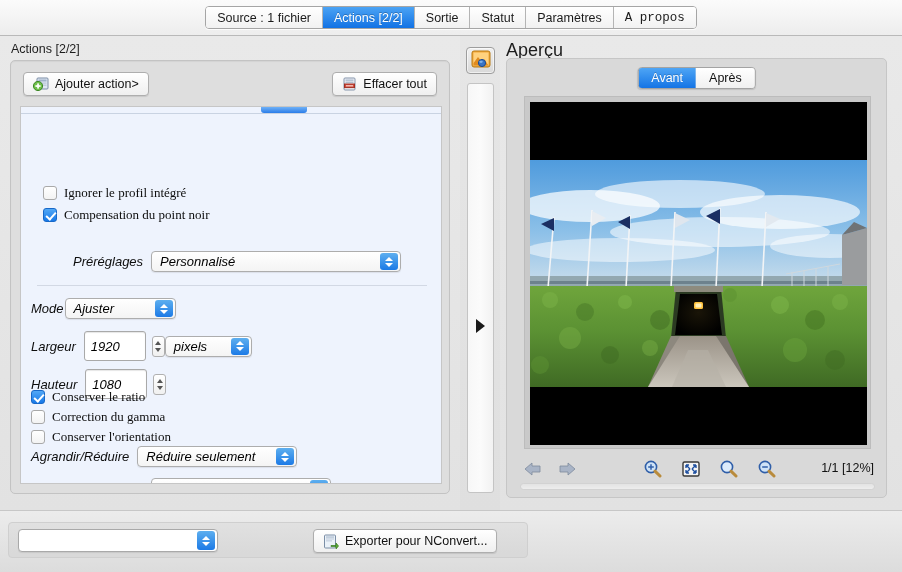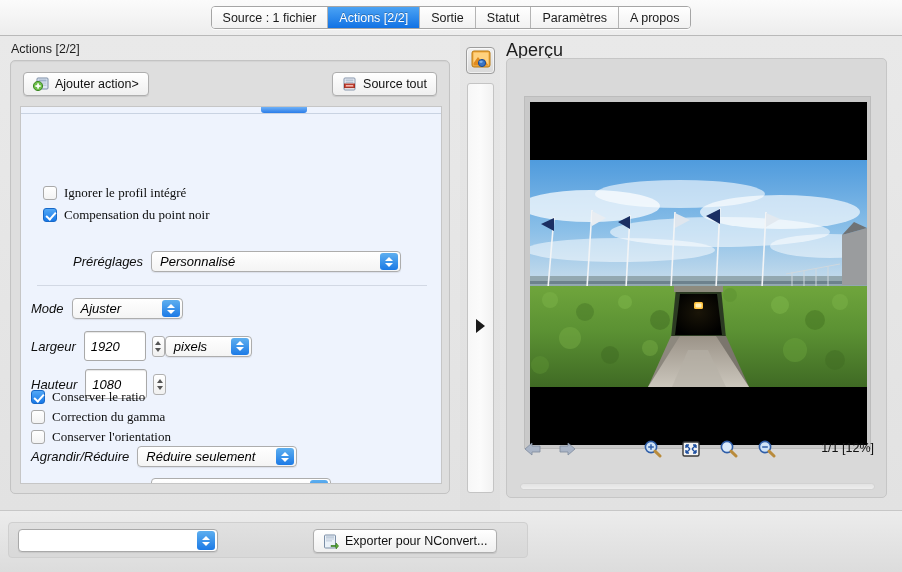--- a/index.html
+++ b/index.html
@@ -37,21 +37,21 @@
   .tab {
     display: flex; align-items: center;
     padding: 0 11px;
     font-size: 12.5px;
     color: #1a1a1a;
     background: linear-gradient(#ffffff, #f1f1f1);
     border-right: 1px solid #b4b4b4;
     white-space: nowrap;
     cursor: default;
   }
-  .tab:last-child { border-right: none; }
+  .tab:last-child { border-right: none; font-family: Liberation Mono, monospace; }
   .tab.active {
     background: linear-gradient(#4ba3f4, #1272e4);
     color: #fff;
     font-weight: 500;
     text-shadow: 0 -1px 0 rgba(0,0,0,0.25);
   }
 
   
   #left-panel {
     position: absolute; left: 0; top: 36px; width: 460px; height: 474px;
@@ -306,21 +306,21 @@
     width: 337px; height: 343px;
     background: #000;
   }
   #photo {
     position: absolute; left: 0; top: 58px;
     width: 337px; height: 227px;
     overflow: hidden;
   }
 
   #prev-toolbar {
-    position: absolute; left: 10px; top: 378px;
+    position: absolute; left: 10px; top: 398px;
     width: 361px; height: 26px;
     display: flex; align-items: center;
   }
   .tb-icon { cursor: default; }
   #zoom-label {
     position: absolute; right: 4px; top: 4px;
     font-size: 12.5px; color: #111; white-space: nowrap;
   }
   #prev-scrollbar {
     position: absolute; left: 13px; top: 424px;
@@ -395,21 +395,21 @@
       <div class="btn" id="clear-all-btn">
         <span style="display:inline-block;width:15px;height:14px;">
           <svg width="15" height="14" viewBox="0 0 15 14">
             <rect x="2" y="1" width="11" height="12" rx="1" fill="#eef1f6" stroke="#8595ab"></rect>
             <rect x="3.5" y="2.5" width="8" height="1.3" fill="#aab8cb"></rect>
             <rect x="3.5" y="4.6" width="8" height="1.3" fill="#aab8cb"></rect>
             <rect x="2.5" y="7" width="10" height="3.6" fill="#d44b3c" stroke="#9e2f23"></rect>
             <rect x="4" y="8.4" width="7" height="0.9" fill="#fff"></rect>
           </svg>
         </span>
-        <span>Source tout</span>
+        <span>Effacer tout</span>
       </div>
 
       <div id="actions-list">
         <div id="scroll-nub"></div>
         <div id="list-topline"></div>
 
         <div class="chk-row" style="top:78px;">
           <span class="checkbox"></span>
           <span class="lbl">Ignorer le profil intégré</span>
         </div>
@@ -436,21 +436,21 @@
                   <i class="up"></i>
                   <i class="down"></i>
                 </span>
             </span>
           </div>
 
           <div class="hr-sep" style="top:48px;"></div>
 
           <div class="row" style="left:10px; top:61px;">
             <span class="lbl">Mode</span>
-            <span class="popup" style="margin-left:8px; width:111px;">
+            <span class="popup" style="margin-left:1px; width:111px;">
               <span>Ajuster</span>
               <span class="arrows">
                   <i class="up"></i>
                   <i class="down"></i>
                 </span>
             </span>
           </div>
 
           <div class="row" style="left:10px; top:94px;">
             <span class="lbl">Largeur</span>
@@ -530,20 +530,24 @@
     </div>
     <div id="split-track"></div>
     <div id="split-arrow"></div>
   </div>
 
   <div id="preview-panel">
     <div id="apercu-caption">Aperçu</div>
 
     <div id="preview-box">
 
+      <div id="ba-toggle">
+        <div class="seg active">Avant</div>
+        <div class="seg">Après</div>
+      </div>
 
       <div id="image-frame">
         <div id="image-inner">
           <div id="photo">
             <svg width="337" height="227" viewBox="0 0 337 227" preserveAspectRatio="none">
               <defs>
                 <linearGradient id="sky" x1="0" y1="0" x2="0" y2="1">
                   <stop offset="0%" stop-color="#4f9bdd"></stop>
                   <stop offset="55%" stop-color="#8cc0e8"></stop>
                   <stop offset="100%" stop-color="#cfe0ec"></stop>

